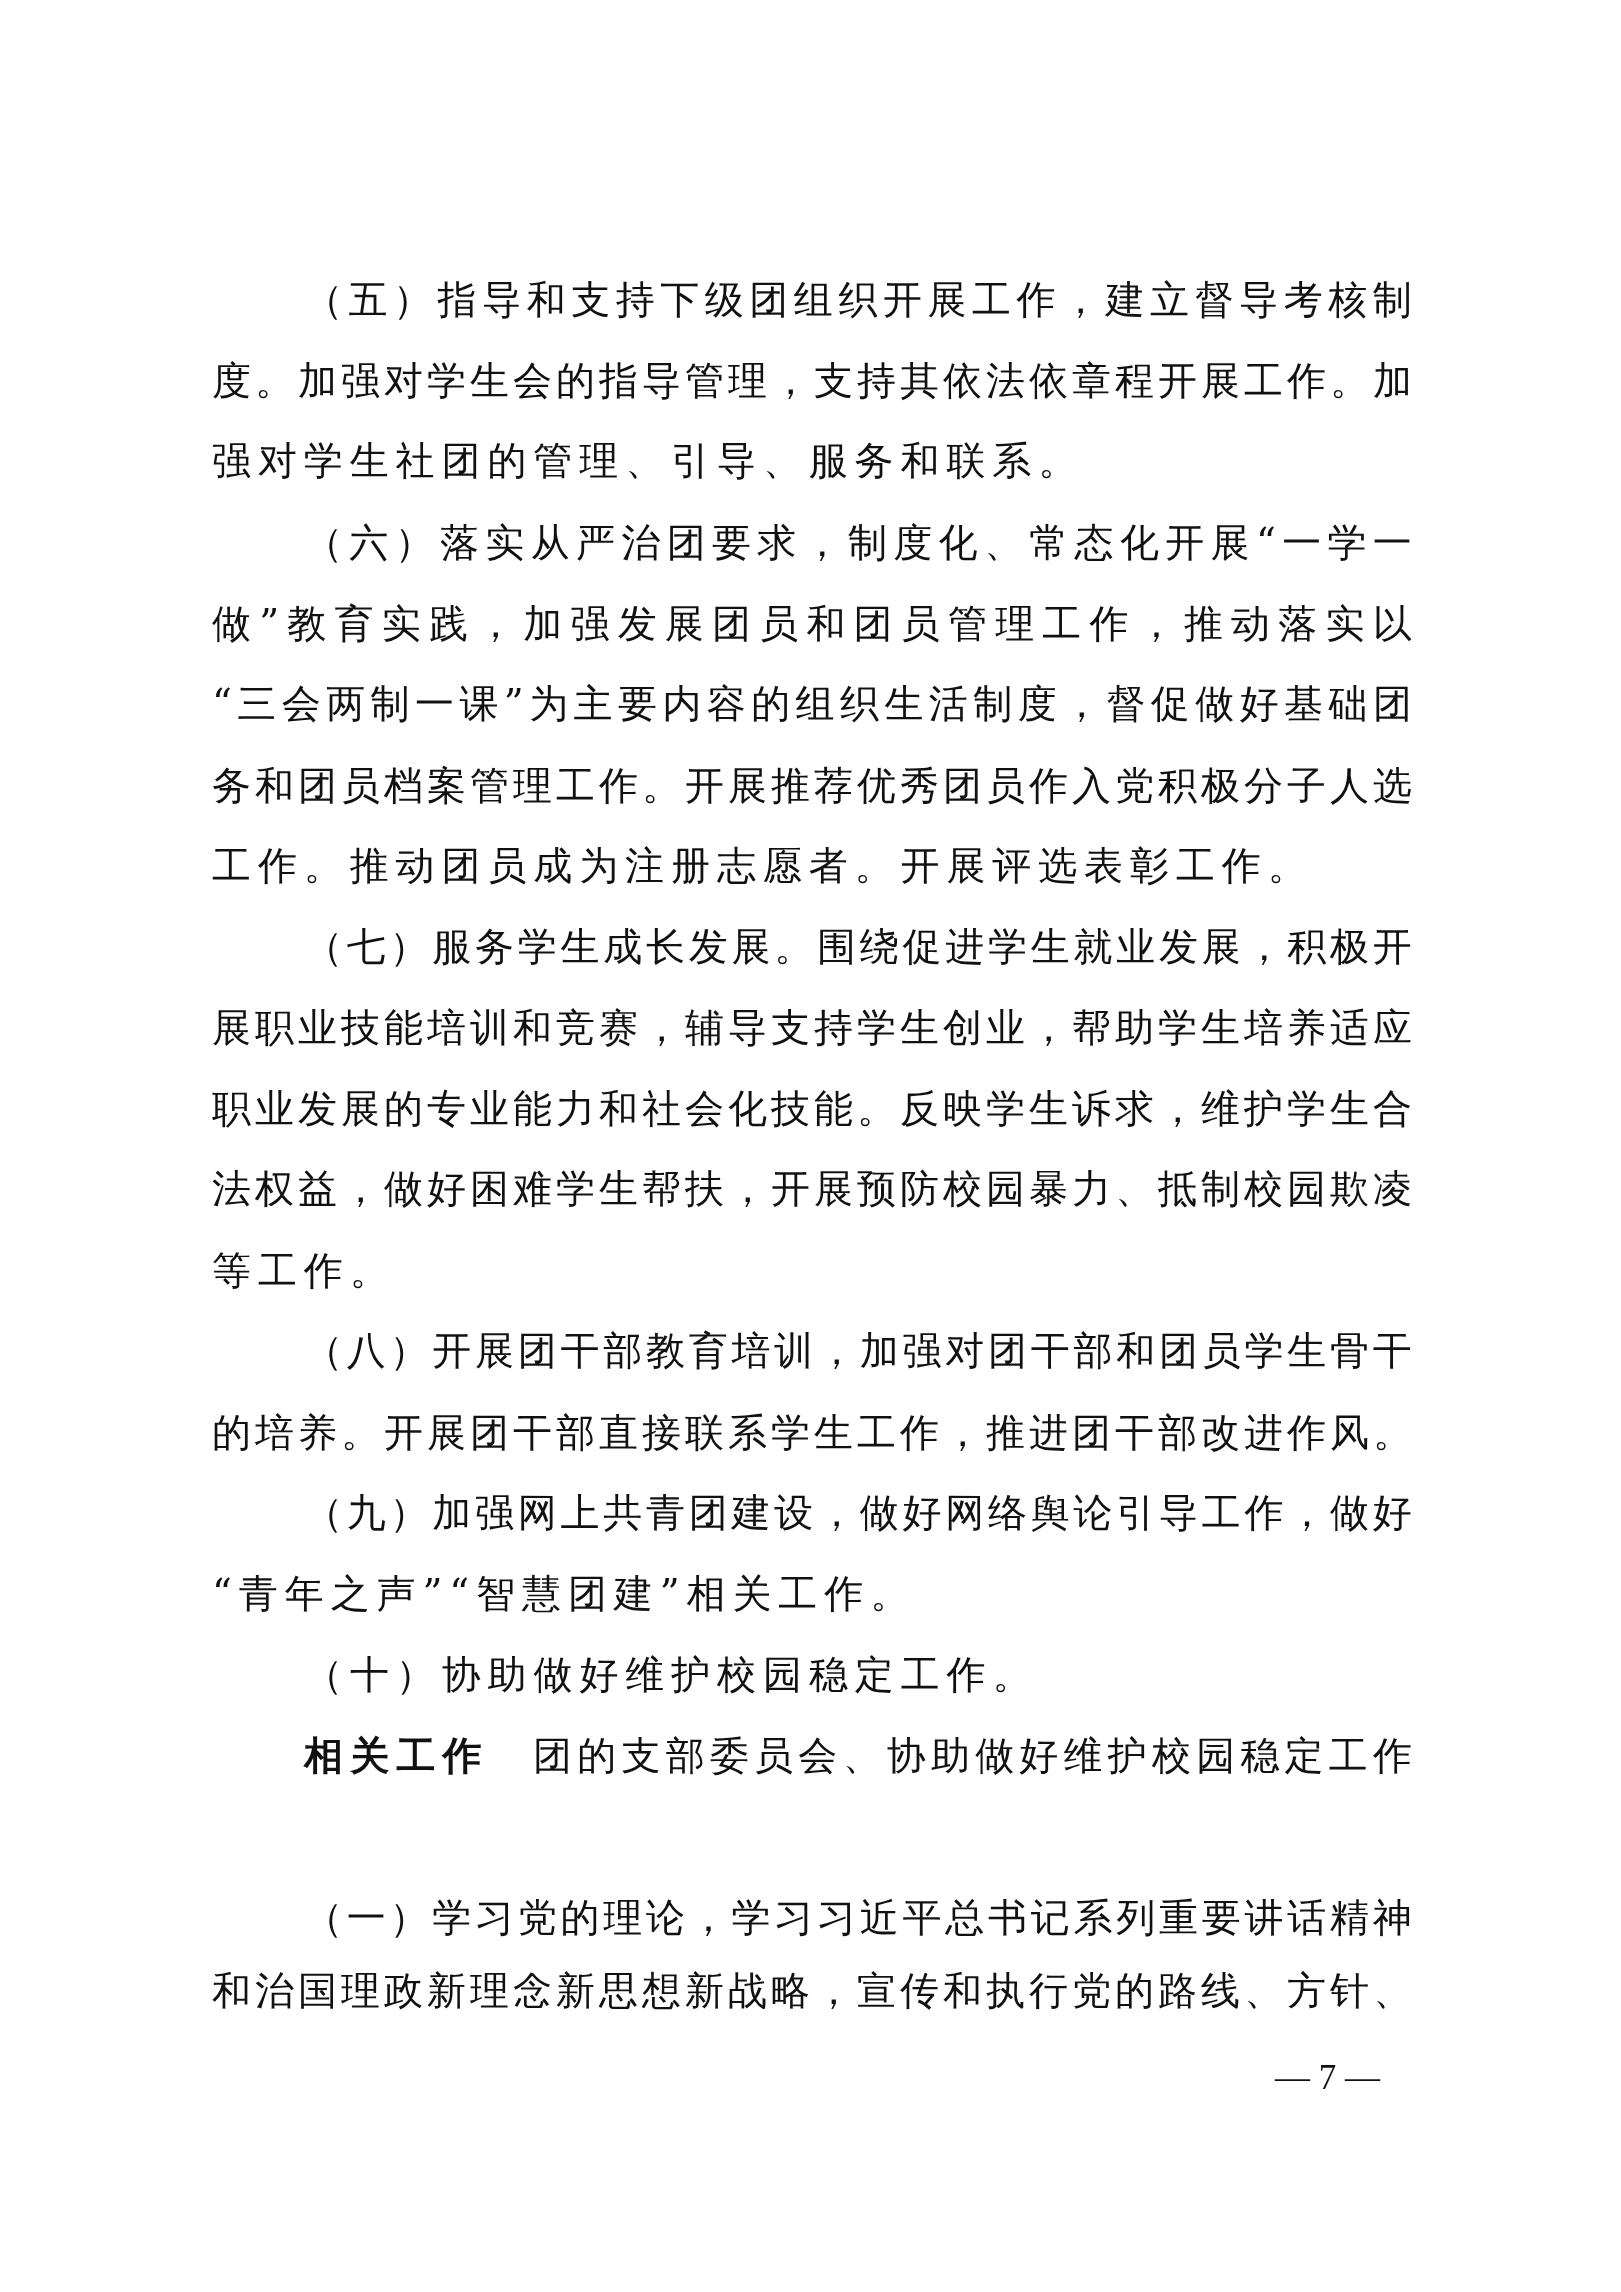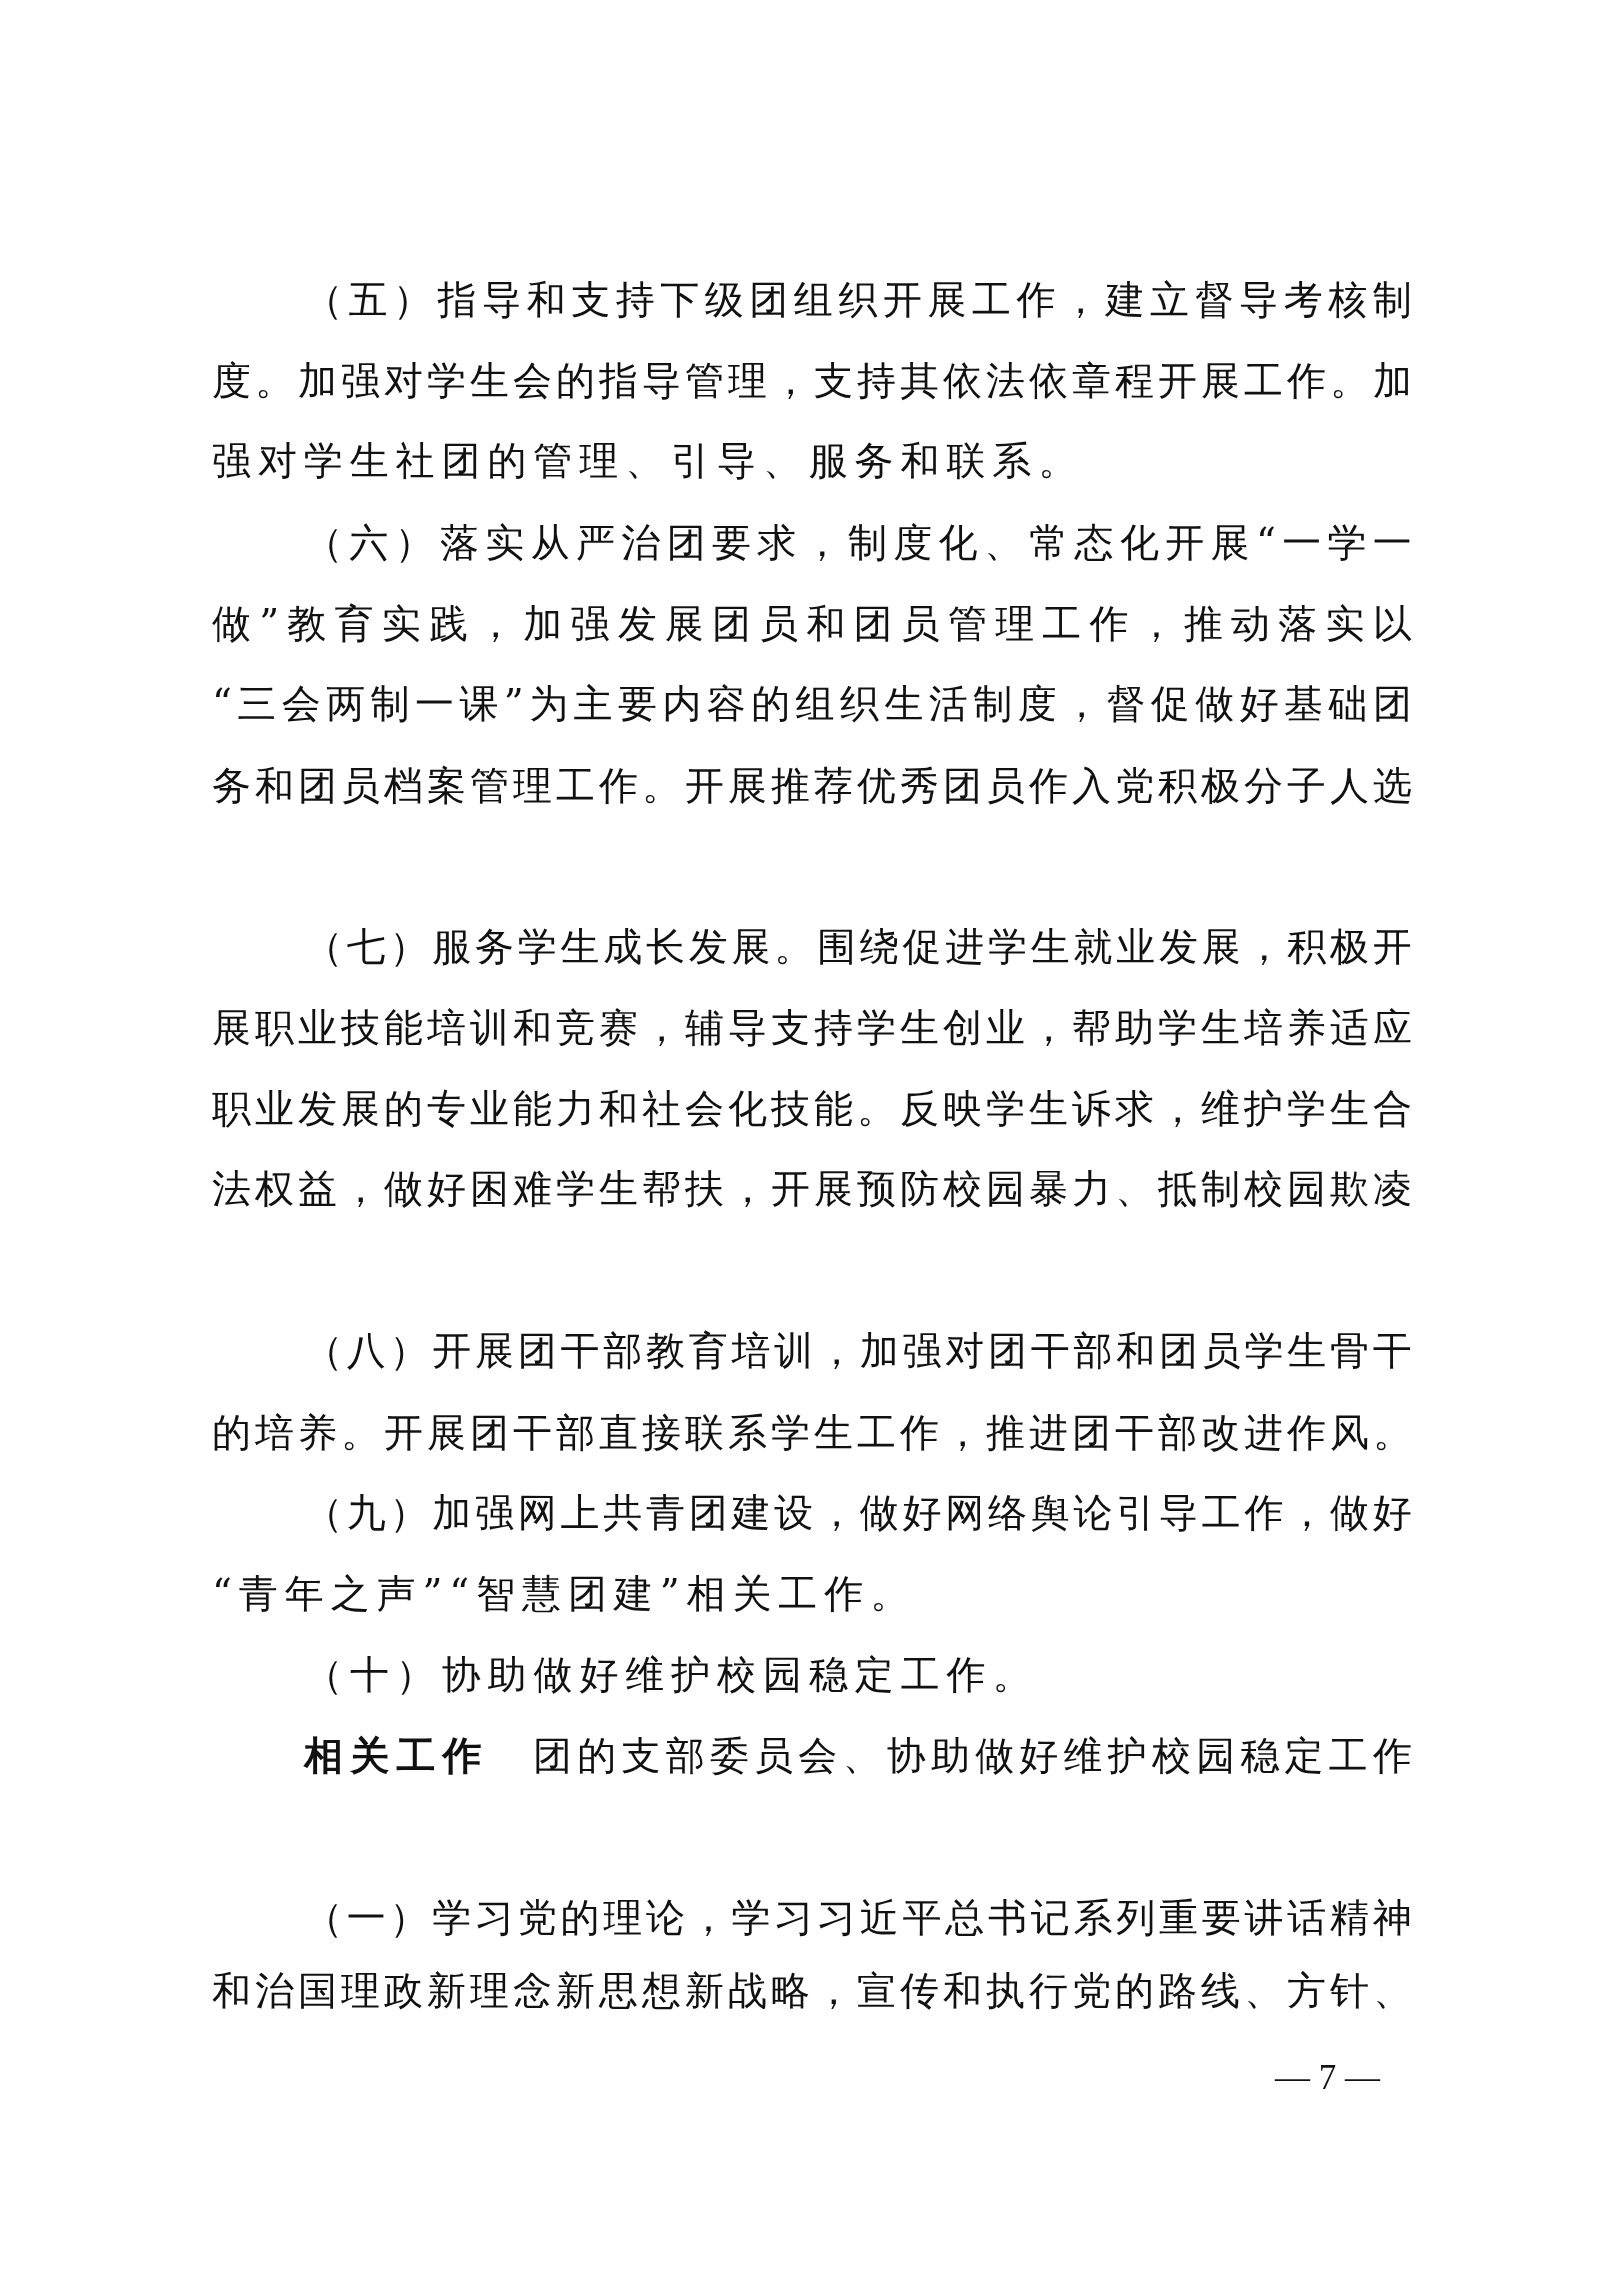--- a/index.html
+++ b/index.html
@@ -201,20 +201,21 @@
       <span>作</span>
       <span>入</span>
       <span>党</span>
       <span>积</span>
       <span>极</span>
       <span>分</span>
       <span>子</span>
       <span>人</span>
       <span>选</span>
     </div>
+  <div class="line short" style="top:838px">工作。推动团员成为注册志愿者。开展评选表彰工作。</div>
 
   <div class="line indent" style="top: 919px; display: flex; justify-content: space-between;">
       <span>（</span>
       <span>七</span>
       <span>）</span>
       <span>服</span>
       <span>务</span>
       <span>学</span>
       <span>生</span>
       <span>成</span>
@@ -320,20 +321,21 @@
       <span>暴</span>
       <span>力</span>
       <span>、</span>
       <span>抵</span>
       <span>制</span>
       <span>校</span>
       <span>园</span>
       <span>欺</span>
       <span>凌</span>
     </div>
+  <div class="line short" style="top:1243px">等工作。</div>
 
   <div class="line indent" style="top: 1323px; display: flex; justify-content: space-between;">
       <span>（</span>
       <span>八</span>
       <span>）</span>
       <span>开</span>
       <span>展</span>
       <span>团</span>
       <span>干</span>
       <span>部</span>

